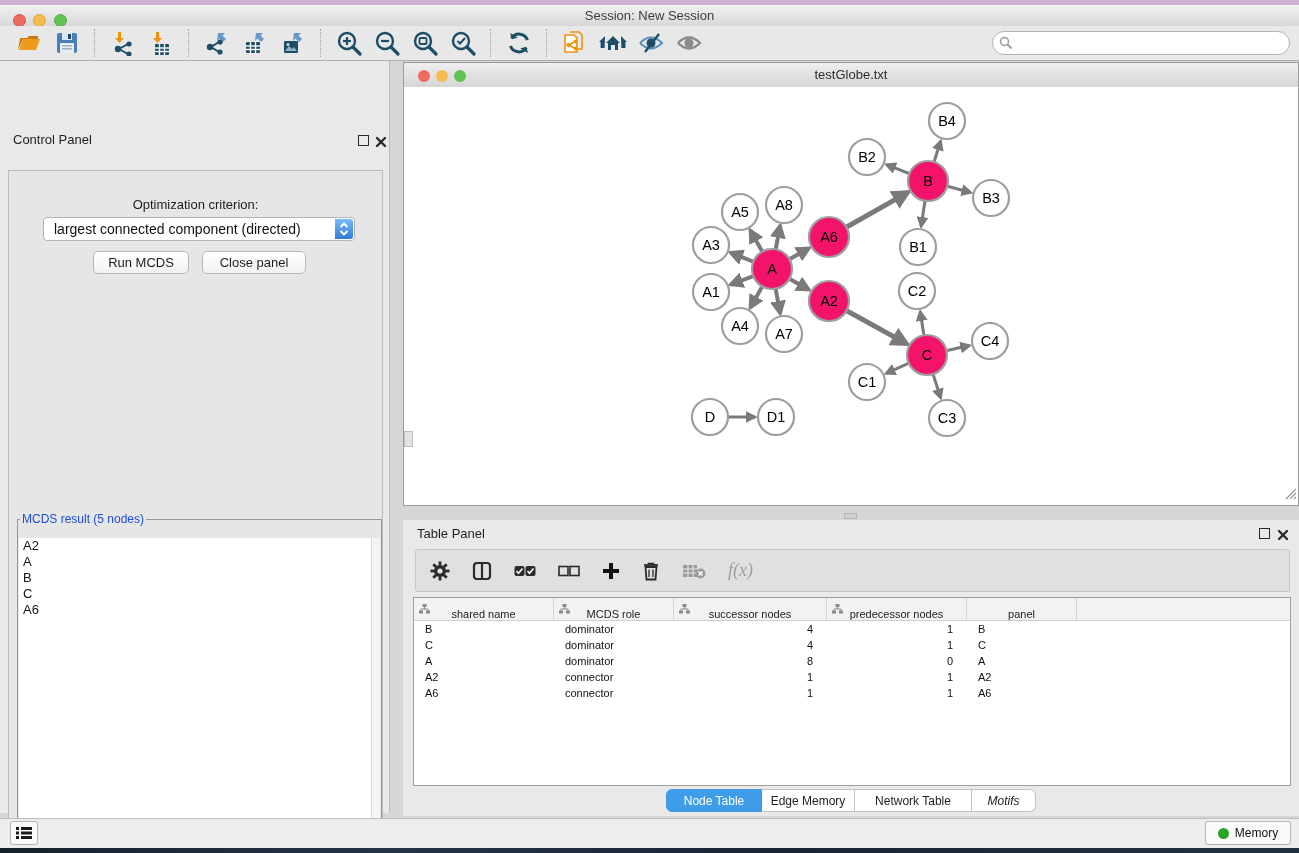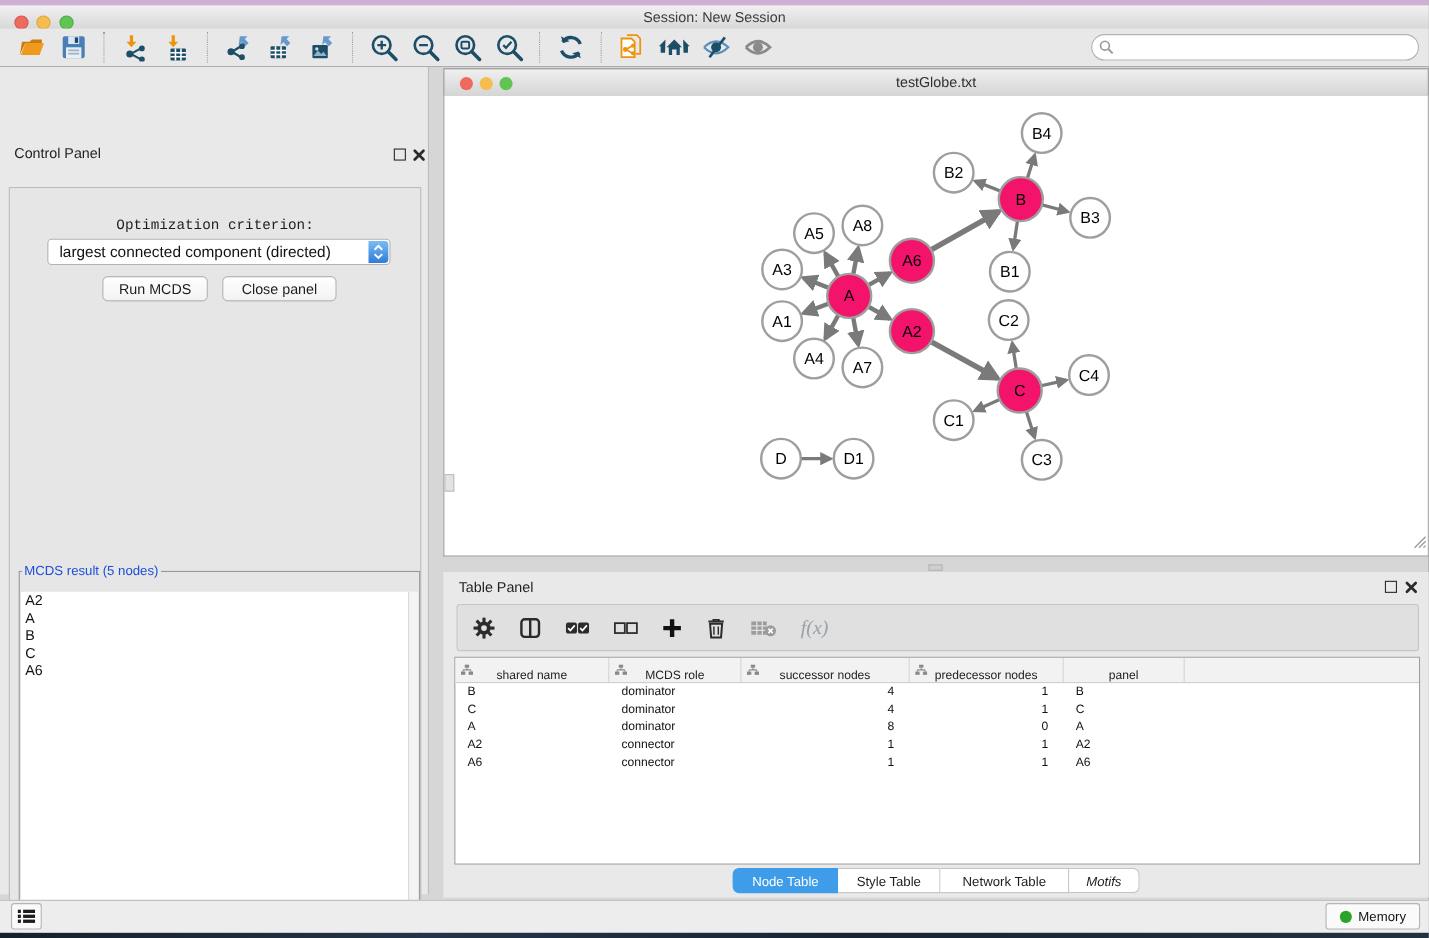--- a/index.html
+++ b/index.html
@@ -28,21 +28,21 @@
   .float-ic{width:11px;height:11px;border:1.6px solid #2a2a2a;box-sizing:border-box;}
   #cp-float{left:358px;top:74px;}
   #cp-close{left:375px;top:73px;}
   #cp-body{left:8px;top:109px;width:375px;height:696px;background:#e6e6e6;border:1px solid #bcbcbc;box-sizing:border-box;}
   .seg-tabs{display:flex;}
   #cp-tabs{left:78px;top:95px;height:23px;}
   .seg{height:23px;line-height:23px;text-align:center;font-size:13px;color:#1d1d1d;background:#fff;border:1px solid #c3c3c3;border-left:none;box-sizing:border-box;}
   .seg:first-child{border-left:1px solid #c3c3c3;border-radius:6px 0 0 6px;}
   .seg:last-child{border-radius:0 6px 6px 0;}
   .seg.active{background:#3e9ce9;color:#fff;border-color:#3e9ce9;}
-  #opt-label{left:8px;top:136px;width:375px;text-align:center;font-size:13px;color:#1d1d1d;font-family:Liberation Mono, monospace;}
+  #opt-label{left:8px;top:136px;width:375px;text-align:center;font-size:13px;color:#1d1d1d;}
   #opt-select{left:43px;top:156px;width:312px;height:24px;background:#fff;border:1px solid #b3b3b3;border-radius:4px;box-sizing:border-box;font-size:14px;line-height:22px;padding-left:10px;color:#111;}
   #opt-stepper{position:absolute;right:1px;top:1px;width:18px;height:20px;border-radius:0 3px 3px 0;background:linear-gradient(#7cbcf5,#2f7cd8);display:flex;flex-direction:column;align-items:center;justify-content:center;}
   .cp-btn{height:23px;background:linear-gradient(#fff,#f2f2f2);border:1px solid #b7b7b7;border-radius:5px;box-sizing:border-box;font-size:13px;text-align:center;line-height:21px;color:#1d1d1d;}
   #run-btn{left:93px;top:190px;width:96px;}
   #closep-btn{left:202px;top:190px;width:104px;}
   #mcds-fieldset{left:17px;top:451px;width:365px;height:347px;border:1px solid #989898;margin:0;padding:0;box-sizing:border-box;background:#e6e6e6;}
   #mcds-fieldset legend{font-size:12px;color:#1d4ed8;margin-left:2px;padding:0 2px;}
   #mcds-list{position:absolute;left:1px;top:12px;right:1px;bottom:1px;background:#fff;overflow:hidden;}
   .mcds-item{font-size:13px;color:#111;line-height:16px;padding-left:4px;}
   #mcds-scroll{position:absolute;right:0;top:0;width:9px;height:100%;background:#f4f4f4;border-left:1px solid #d8d8d8;box-sizing:border-box;}
@@ -618,21 +618,21 @@
             <div class="td" style="width: 140px;">A6</div>
             <div class="td" style="width: 120px;">connector</div>
             <div class="td num" style="width: 153px;">1</div>
             <div class="td num" style="width: 140px;">1</div>
             <div class="td" style="width: 110px;">A6</div>
           </div>
         </div>
     </div>
     <div id="tp-tabs" class="seg-tabs">
         <span class="seg active" style="width: 96px; font-size: 12px;">Node Table</span>
-        <span class="seg" style="width: 93px; font-size: 12px;">Style Table</span>
+        <span class="seg" style="width: 93px; font-size: 12px;">Edge Memory</span>
         <span class="seg" style="width: 117px; font-size: 12px;">Network Table</span>
         <span class="seg" style="width: 64px; font-size: 12px; font-style: italic;">Motifs</span>
       </div>
   </div>
 
   <div id="statusbar" class="abs"></div>
   <div id="list-btn" class="abs">
     <svg width="16" height="14" viewBox="0 0 16 14">
         <g fill="#1c1c1c">
           <rect x="0" y="1" width="3" height="3"></rect>

